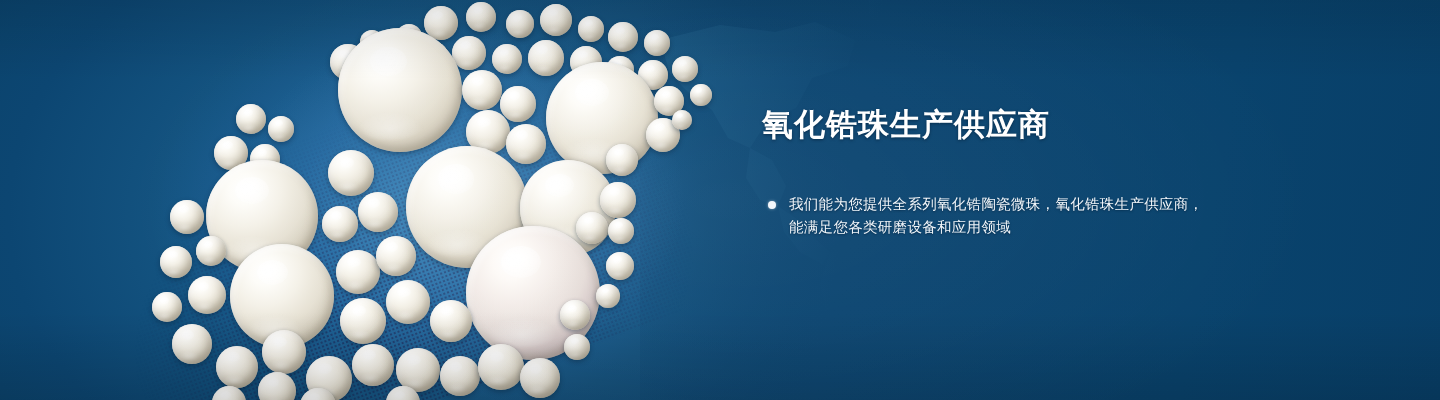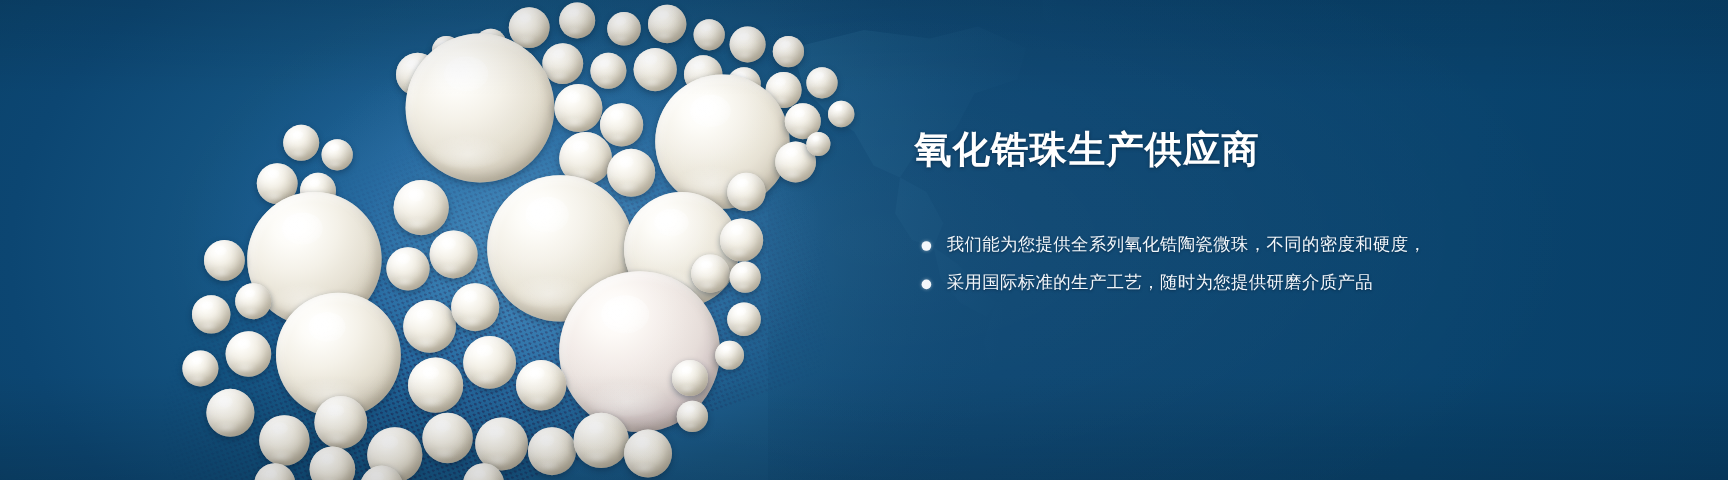--- a/index.html
+++ b/index.html
@@ -287,25 +287,22 @@
   <div class="bg-vignette"></div>
 
   <div class="content">
 
     <h1 class="headline">氧化锆珠生产供应商</h1>
 
     <ul class="bullets">
 
       <li class="bullet">
         <span class="bullet-dot"></span>
-        <span class="bullet-line">我们能为您提供全系列氧化锆陶瓷微珠，不同的密度和硬度，</span>
+        <span class="bullet-line">我们能为您提供全系列氧化锆陶瓷微珠，氧化锆珠生产供应商，</span>
+        <span class="bullet-line">能满足您各类研磨设备和应用领域</span>
       </li>
 
 
-      <li class="bullet">
-        <span class="bullet-dot"></span>
-        <span class="bullet-line">采用国际标准的生产工艺，随时为您提供研磨介质产品</span>
-      </li>
 
     </ul>
   </div>
 
 </div>
 
 </body></html>

